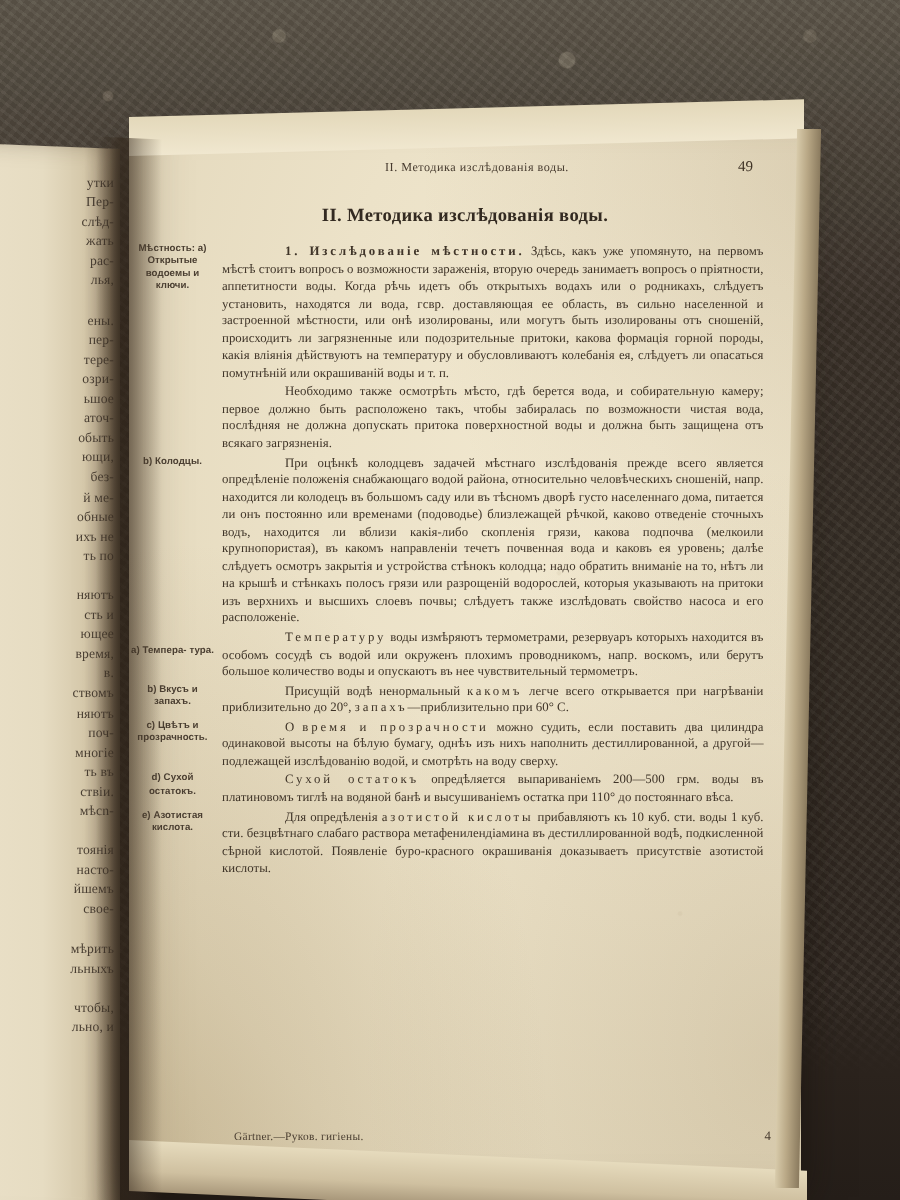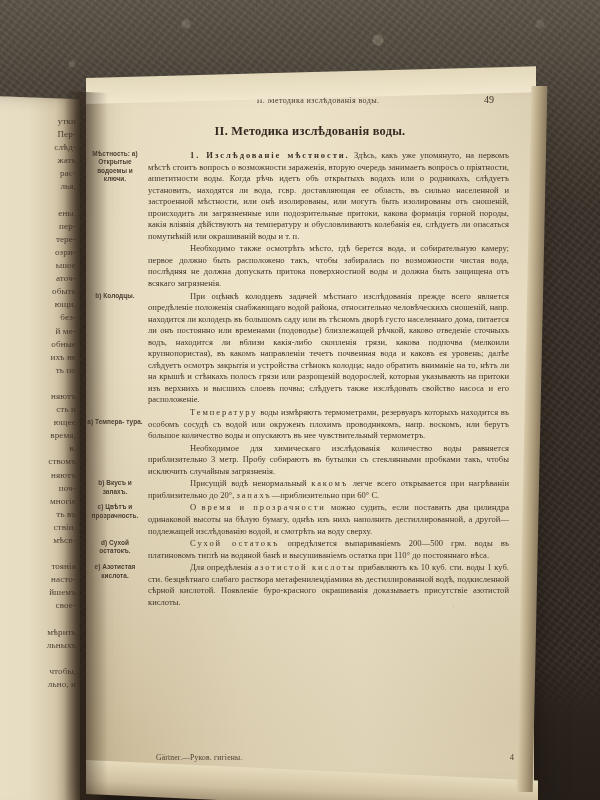--- a/index.html
+++ b/index.html
@@ -96,31 +96,32 @@
     position:absolute;left:524px;top:86px;width:16px;height:706px;
     background:linear-gradient(90deg,#d8cbab 0%,#b9a886 45%,#8a7a5e 100%);
     transform:skewX(-1.2deg);z-index:1;
   }
 
   
   .page{
     position:absolute;inset:0;
     color:#3c3128;
     padding:0;
+    margin-top:12px;
   }
   .runhead{
     position:absolute;left:0;right:0;top:6px;
     display:flex;align-items:baseline;
     padding:0 24px 0 66px;
   }
   .runhead .rh-title{
     flex:1;text-align:center;font-size:8.1px;letter-spacing:.35px;color:#473b2f;
   }
   .runhead .rh-folio{
-    font-size:10px;color:#403427;width:26px;text-align:left;
+    font-size:10px;color:#403427;width:26px;text-align:center;
   }
 
   h1.sect{
     position:absolute;left:0;right:0;top:36px;
     text-align:center;
     font-size:12.4px;font-weight:700;letter-spacing:.25px;color:#332a21;
     margin:0;
   }
 
   .body{
@@ -221,23 +222,20 @@
           <p class="para">При оцѣнкѣ колодцевъ задачей мѣстнаго изслѣдованія прежде всего является опредѣленіе положенія снабжающаго водой района, относительно человѣческихъ сношеній, напр. находится ли колодецъ въ большомъ саду или въ тѣсномъ дворѣ густо населеннаго дома, питается ли онъ постоянно или временами (подоводье) близлежащей рѣчкой, каково отведеніе сточныхъ водъ, находится ли вблизи какія-либо скопленія грязи, какова подпочва (мелкоили крупнопористая), въ какомъ направленіи течетъ почвенная вода и каковъ ея уровень; далѣе слѣдуетъ осмотръ закрытія и устройства стѣнокъ колодца; надо обратить вниманіе на то, нѣтъ ли на крышѣ и стѣнкахъ полосъ грязи или разрощеній водорослей, которыя указывають на притоки изъ верхнихъ и высшихъ слоевъ почвы; слѣдуетъ также изслѣдовать свойство насоса и его расположеніе.</p>
         </div>
 
 
         <div class="blk">
           <div class="mnote" style="top:11px;">a) Темпера-
 тура.</div>
           <p class="para"><span class="sp">Температуру</span><span> воды измѣряютъ термометрами, резервуаръ которыхъ находится въ особомъ сосудѣ съ водой или окруженъ плохимъ проводникомъ, напр. воскомъ, или берутъ большое количество воды и опускаютъ въ нее чувствительный термометръ.</span></p>
         </div>
 
-        <div class="blk">
-          <p class="para">Необходимое для химическаго изслѣдованія количество воды равняется приблизительно 3 метр. Пробу собираютъ въ бутылки съ стеклянными пробками такъ, чтобы исключить случайныя загрязненія.</p>
-        </div>
 
         <div class="blk">
           <div class="mnote" style="top:1px;">b) Вкусъ и
 запахъ.</div>
           <p class="para"><span>Присущій водѣ ненормальный </span><span class="sp">какомъ</span><span> легче всего открывается при нагрѣваніи приблизительно до 20°, </span><span class="sp">запахъ</span><span>—приблизительно при 60° С.</span></p>
         </div>
 
         <div class="blk">
           <div class="mnote" style="top:1px;">c) Цвѣтъ и
 прозрачность.</div>

